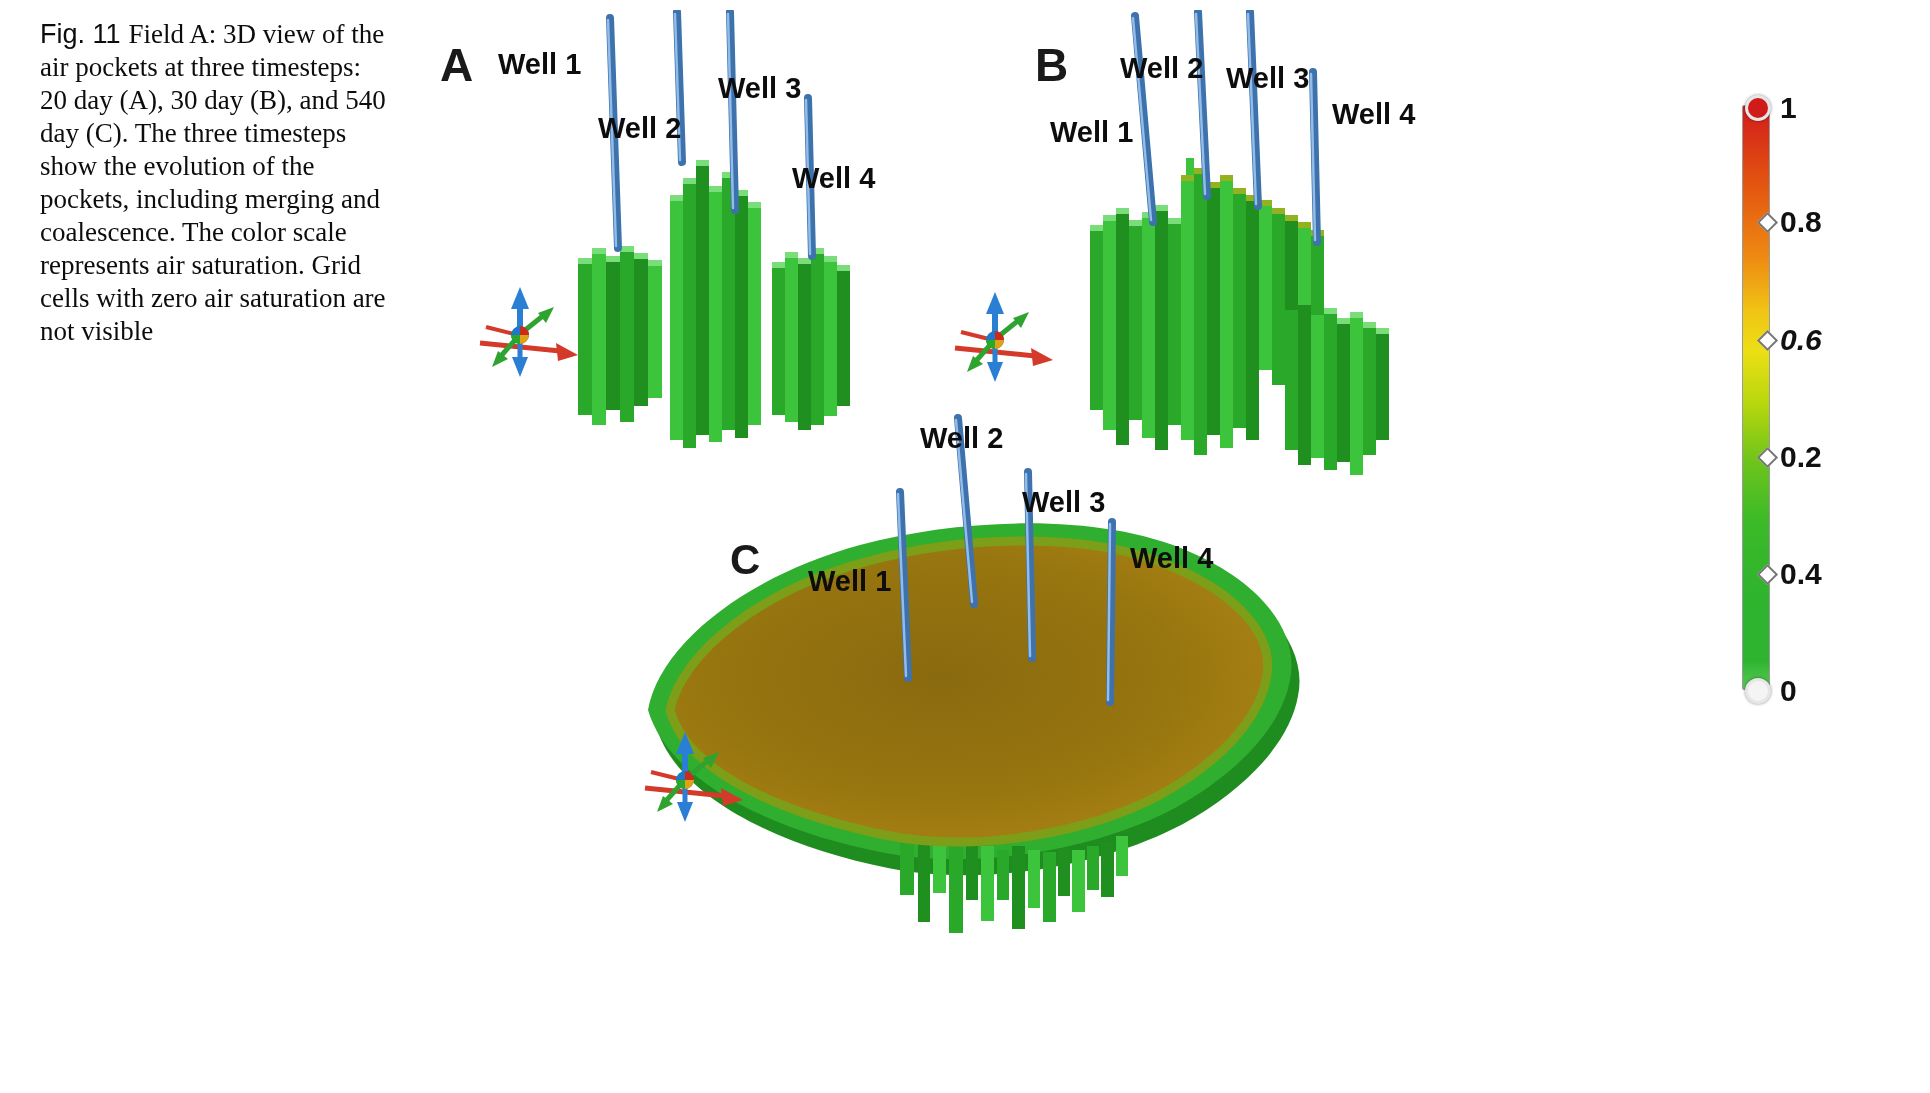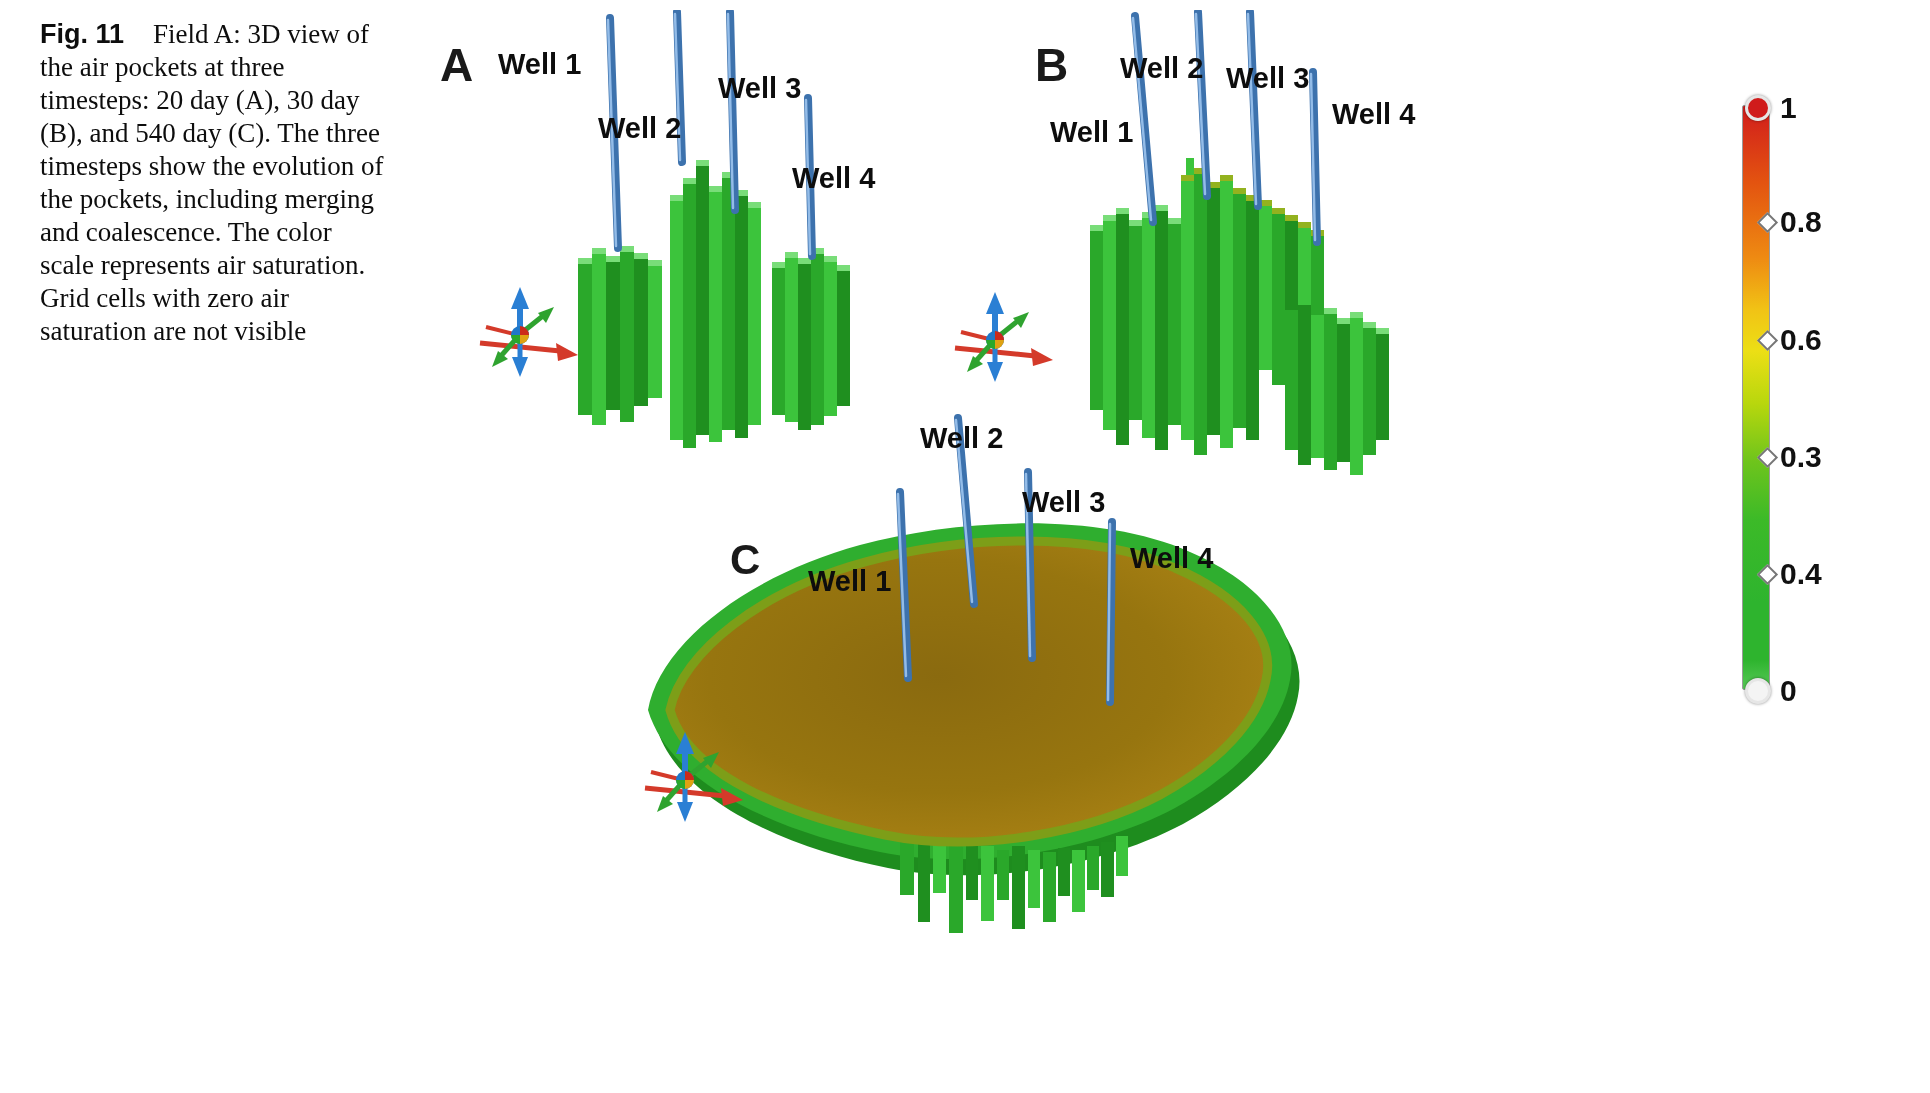--- a/index.html
+++ b/index.html
@@ -1,21 +1,21 @@
 <!DOCTYPE html>
 <html><head>
 <meta charset="utf-8">
 <style>
   html,body{margin:0;padding:0;background:#fff;}
   .page{position:relative;width:1930px;height:1093px;background:#fff;overflow:hidden;
         font-family:"Liberation Sans",sans-serif;color:#111;}
   
   .caption{position:absolute;left:40px;top:18px;width:350px;
            font-family:"Liberation Serif",serif;font-size:27px;line-height:33px;color:#0d0d0d;}
-  .cap-label{font-family:"Liberation Sans",sans-serif;font-weight:700;margin-right:29px;}
+  .cap-label{font-family:"Liberation Sans",sans-serif;font-weight:400;margin-right:8px;}
   
   .panel{position:absolute;}
   .panel svg{position:absolute;left:0;top:0;}
   .panel-letter{position:absolute;font-size:46px;font-weight:700;color:#1a1a1a;z-index:3;}
   .well-label{position:absolute;font-size:29px;font-weight:600;color:#0d0d0d;z-index:3;white-space:nowrap;}
   
   .g1{fill:#2aa82a}.g2{fill:#3cc43c}.g3{fill:#1f8f1f}
   .gc{fill:#79dd79}.oc{fill:#93b21f}
   .wl{stroke:#3d72ad;stroke-width:8;stroke-linecap:round;fill:none}
   .wh{stroke:#93bce8;stroke-width:2.5;stroke-linecap:round;fill:none}
@@ -289,19 +289,19 @@
   <div class="colorbar">
     <div class="cb-bar"></div>
     <div class="cb-handle cb-top"></div>
     <div class="cb-handle cb-bottom"></div>
     <div class="cb-diamond" style="top:123px;"></div>
     <div class="cb-diamond" style="top:241px;"></div>
     <div class="cb-diamond" style="top:358px;"></div>
     <div class="cb-diamond" style="top:475px;"></div>
     <div class="cb-label" style="top:16px;">1</div>
     <div class="cb-label" style="top:130px;">0.8</div>
-    <div class="cb-label" style="top:248px;">0.6</div>
-    <div class="cb-label" style="top:365px;">0.3</div>
+    <div class="cb-label" style="top:248px;font-style:italic;">0.6</div>
+    <div class="cb-label" style="top:365px;">0.2</div>
     <div class="cb-label" style="top:482px;">0.4</div>
     <div class="cb-label" style="top:599px;">0</div>
   </div>
 
 </div>
 
 </body></html>

